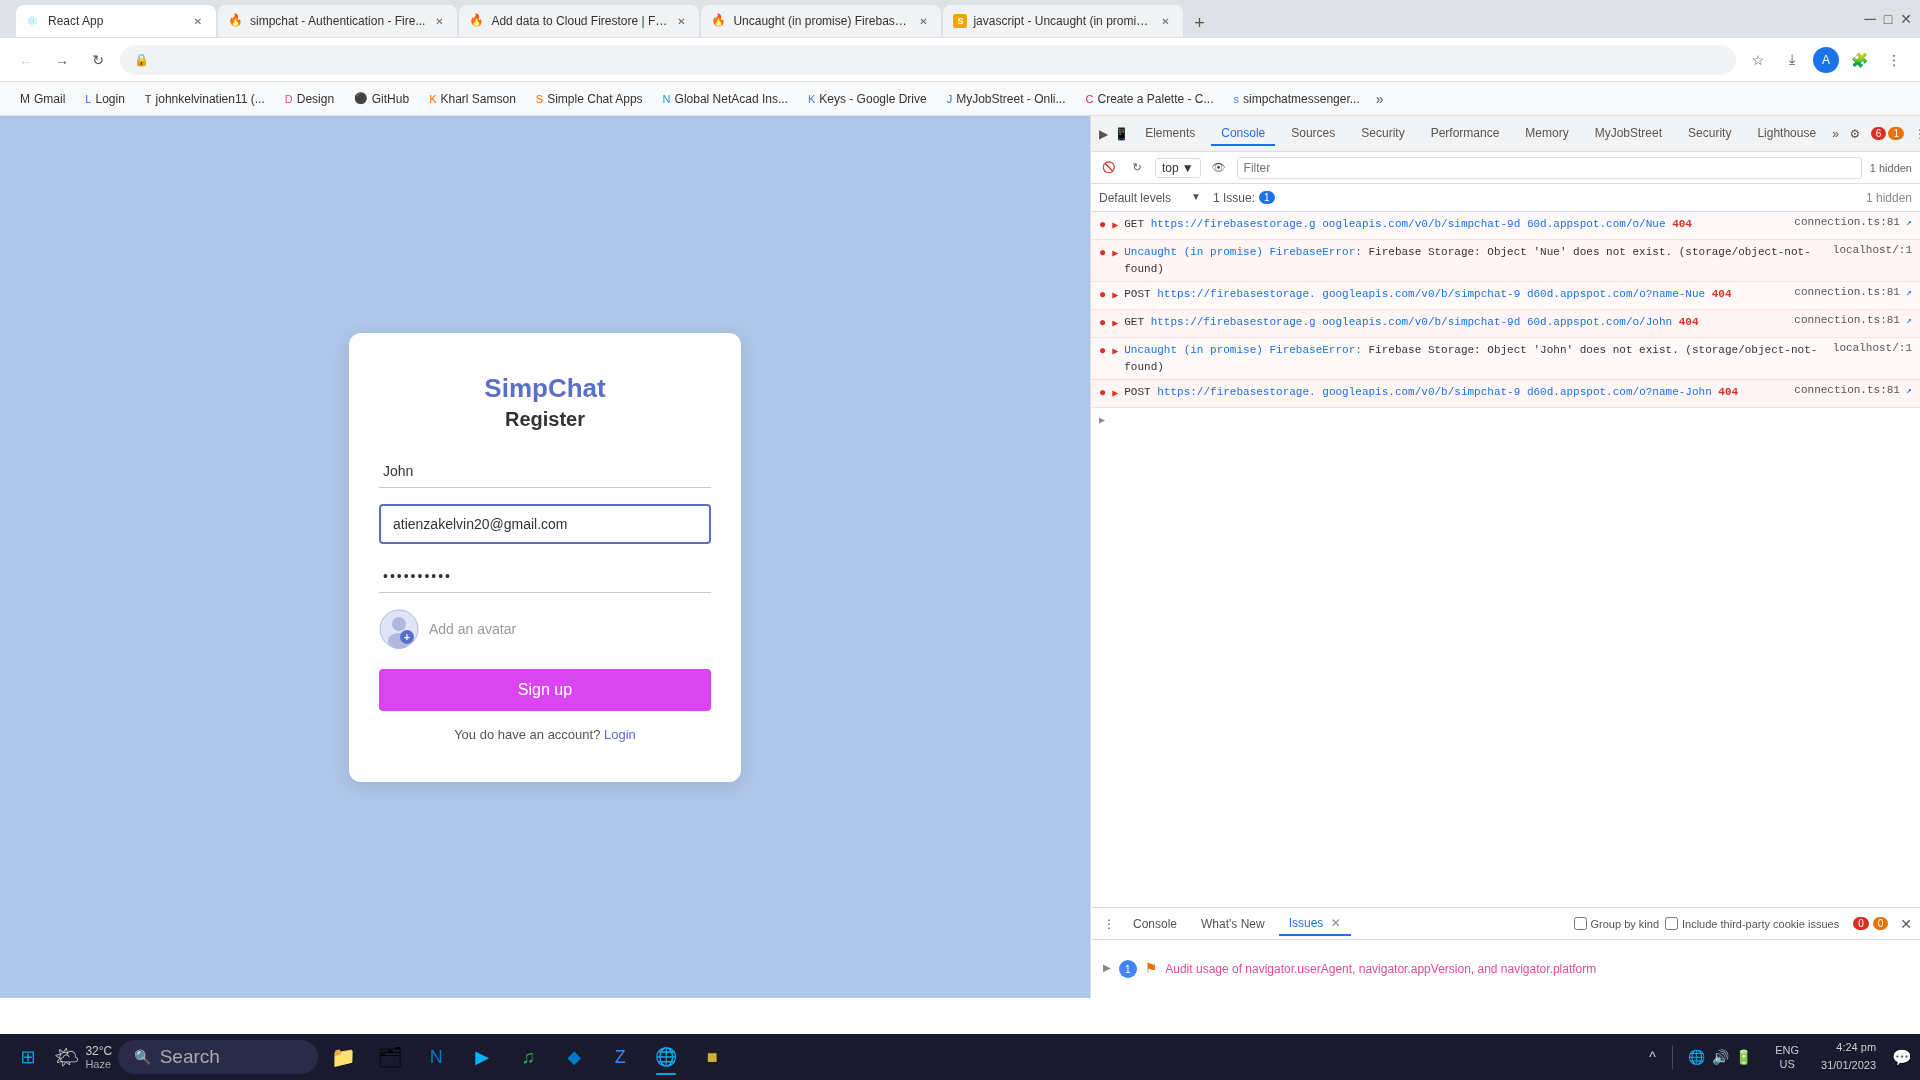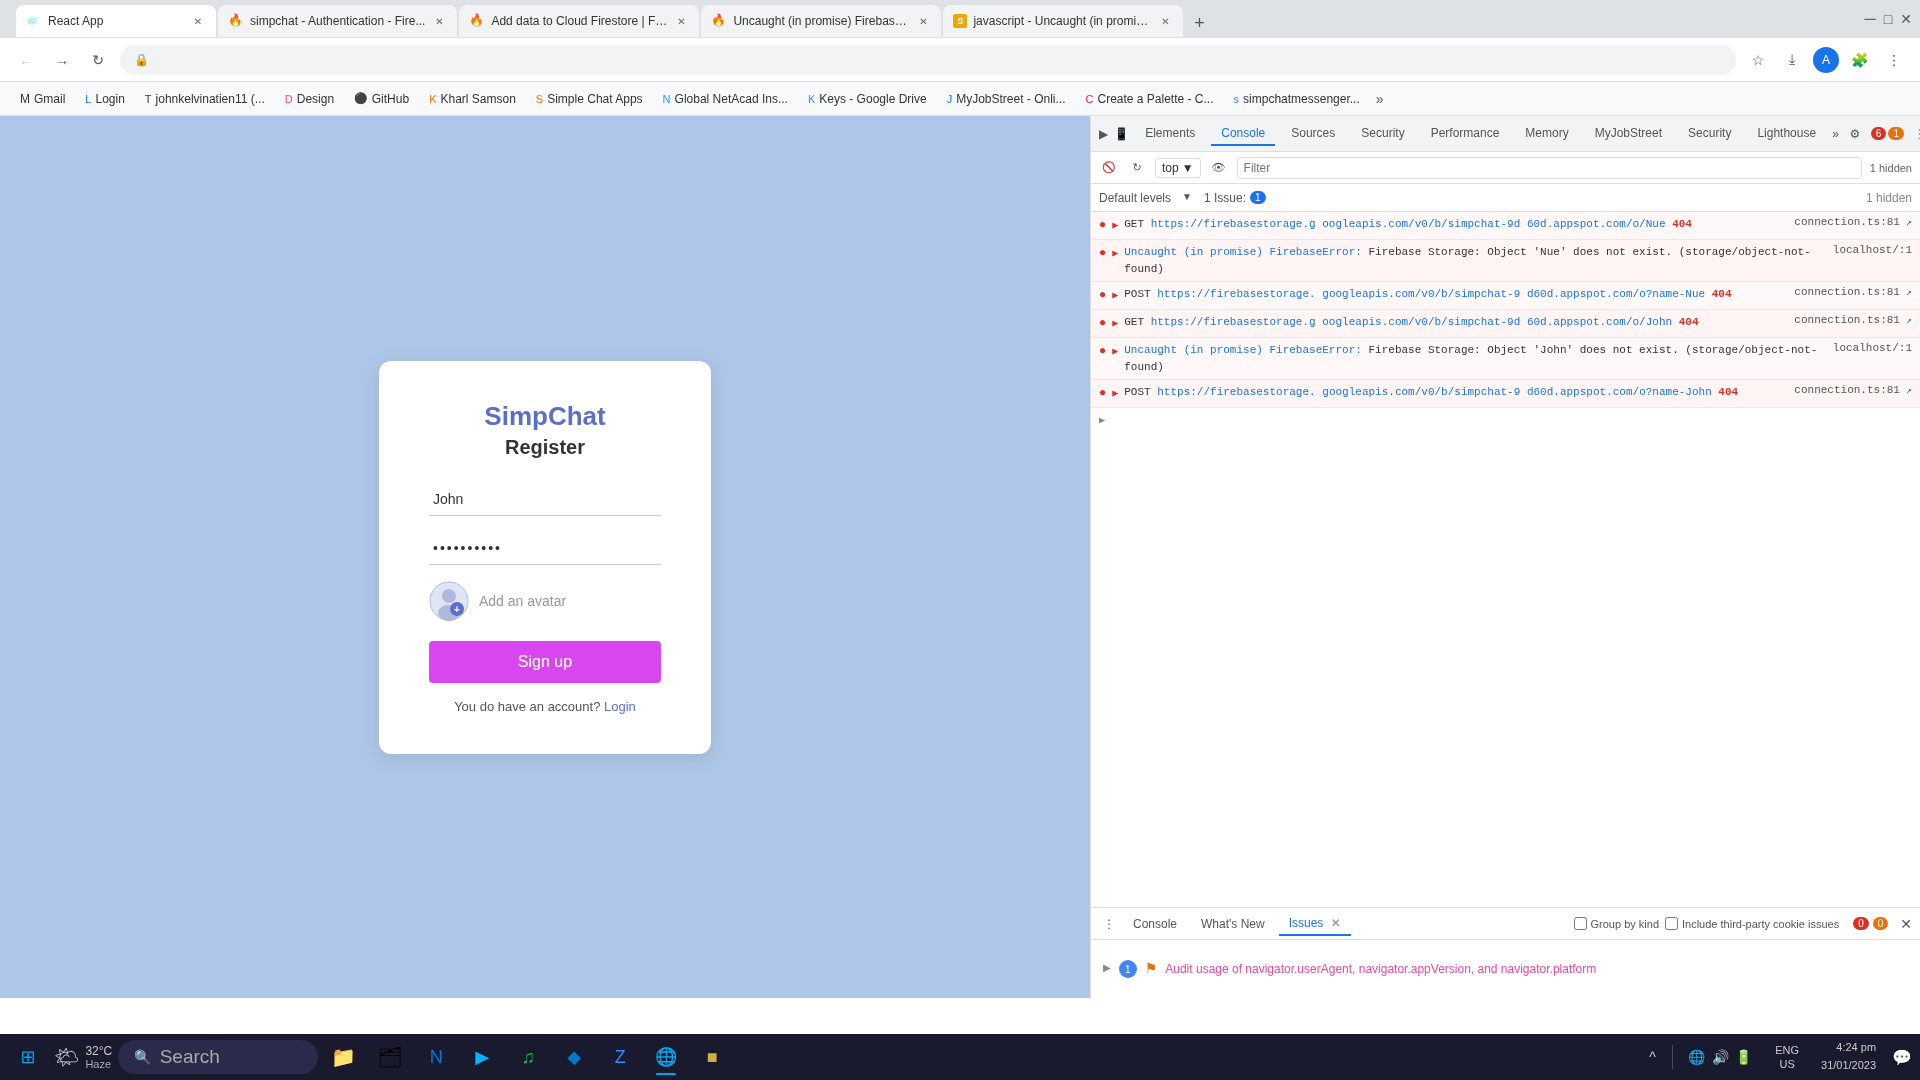--- a/index.html
+++ b/index.html
@@ -29,21 +29,21 @@
     .bookmarks-bar { height: 34px; background: #f8f9fa; border-bottom: 1px solid #e0e0e0; display: flex; align-items: center; padding: 0 12px; gap: 4px; overflow: hidden; }
     .bookmark-item { display: flex; align-items: center; gap: 4px; padding: 4px 8px; border-radius: 4px; cursor: pointer; font-size: 12px; color: #333; white-space: nowrap; }
 
     
     .main-area { display: flex; height: calc(1080px - 38px - 36px - 44px - 34px - 46px); }
 
     
     .browser-content { flex: 1; background: #aec6e8; display: flex; align-items: center; justify-content: center; overflow: hidden; }
 
     
-    .register-card { background: white; border-radius: 12px; padding: 40px 50px; width: 332px; box-shadow: 0 4px 20px rgba(0,0,0,0.1); }
+    .register-card { background: white; border-radius: 12px; padding: 40px 30px; width: 392px; box-shadow: 0 4px 20px rgba(0,0,0,0.1); }
     .register-title { text-align: center; color: #5b6fc7; font-size: 26px; font-weight: bold; margin-bottom: 4px; }
     .register-subtitle { text-align: center; color: #333; font-size: 20px; font-weight: bold; margin-bottom: 24px; }
     .form-field-underline { border: none; border-bottom: 1px solid #ccc; outline: none; width: 100%; padding: 8px 4px; font-size: 14px; color: #333; background: transparent; margin-bottom: 16px; display: block; }
     .form-field-box { border: 2px solid #5b6fc7; border-radius: 4px; outline: none; width: 100%; padding: 10px 12px; font-size: 14px; color: #333; margin-bottom: 16px; display: block; }
     .avatar-row { display: flex; align-items: center; gap: 10px; margin-bottom: 20px; color: #999; font-size: 14px; cursor: pointer; }
     .signup-btn { width: 100%; padding: 12px; background: #d946ef; color: white; border: none; border-radius: 4px; font-size: 16px; cursor: pointer; margin-bottom: 16px; }
     .login-link { text-align: center; font-size: 13px; color: #555; }
     .login-link a { color: #5b6fc7; text-decoration: none; }
 
     
@@ -56,21 +56,21 @@
 
     
     .console-top-bar { display: flex; align-items: center; padding: 4px 8px; gap: 8px; border-bottom: 1px solid #ddd; height: 32px; background: #fff; }
     .console-icon-btn { width: 20px; height: 20px; display: flex; align-items: center; justify-content: center; cursor: pointer; color: #555; font-size: 11px; border-radius: 3px; }
     .top-dropdown { display: flex; align-items: center; gap: 3px; padding: 2px 6px; border-radius: 3px; cursor: pointer; font-size: 12px; color: #333; border: 1px solid #ddd; background: #fff; }
     .filter-input { flex: 1; height: 22px; border: 1px solid #ddd; border-radius: 3px; padding: 0 6px; font-size: 12px; outline: none; }
     .hidden-badge { font-size: 11px; color: #666; }
 
     
     .console-levels-bar { display: flex; align-items: center; padding: 4px 8px; gap: 12px; border-bottom: 1px solid #ddd; height: 28px; background: #fff; font-size: 12px; color: #555; }
-    .levels-btn { display: flex; align-items: flex-start; gap: 11px; cursor: pointer; }
+    .levels-btn { display: flex; align-items: flex-start; gap: 20px; cursor: pointer; }
     .levels-chevron { font-size: 10px; }
     .issue-badge { display: flex; align-items: center; gap: 4px; font-size: 12px; color: #555; }
     .badge-blue { background: #1a73e8; color: white; font-size: 10px; padding: 1px 5px; border-radius: 8px; }
     .hidden-issues { margin-left: auto; font-size: 12px; color: #888; }
 
     
     .console-messages { flex: 1; overflow-y: auto; font-size: 11px; font-family: 'Courier New', monospace; }
     .console-msg { display: flex; align-items: flex-start; padding: 4px 8px; border-bottom: 1px solid #ffe0e0; background: #fff5f5; gap: 6px; min-height: 28px; }
     .console-msg:nth-child(odd) { background: #fff8f8; }
     .error-dot { color: #d93025; font-size: 12px; flex-shrink: 0; margin-top: 2px; }
@@ -245,20 +245,21 @@
 
 <div class="main-area">
 
   <div class="browser-content">
     <div class="register-card">
       <div class="register-title">SimpChat</div>
       <div class="register-subtitle">Register</div>
 
       <input type="text" class="form-field-underline" value="John" style="color: rgb(51, 51, 51);" placeholder="John">
 
+      <input type="email" class="form-field-box" value="atienzakelvin20@gmail.com" style="">
 
       <input type="password" class="form-field-underline" value="••••••••••" style="letter-spacing: 2px;">
 
       <div class="avatar-row">
         <svg width="40" height="40" viewBox="0 0 40 40">
           <circle cx="20" cy="20" r="19" fill="#e0e4f5" stroke="#b0b8e0" stroke-width="1"></circle>
           <circle cx="20" cy="15" r="7" fill="#b0b8e0"></circle>
           <ellipse cx="20" cy="32" rx="11" ry="8" fill="#b0b8e0"></ellipse>
           <circle cx="28" cy="28" r="7" fill="#5b6fc7"></circle>
           <text x="28" y="32" text-anchor="middle" fill="white" font-size="10" font-weight="bold">+</text>

